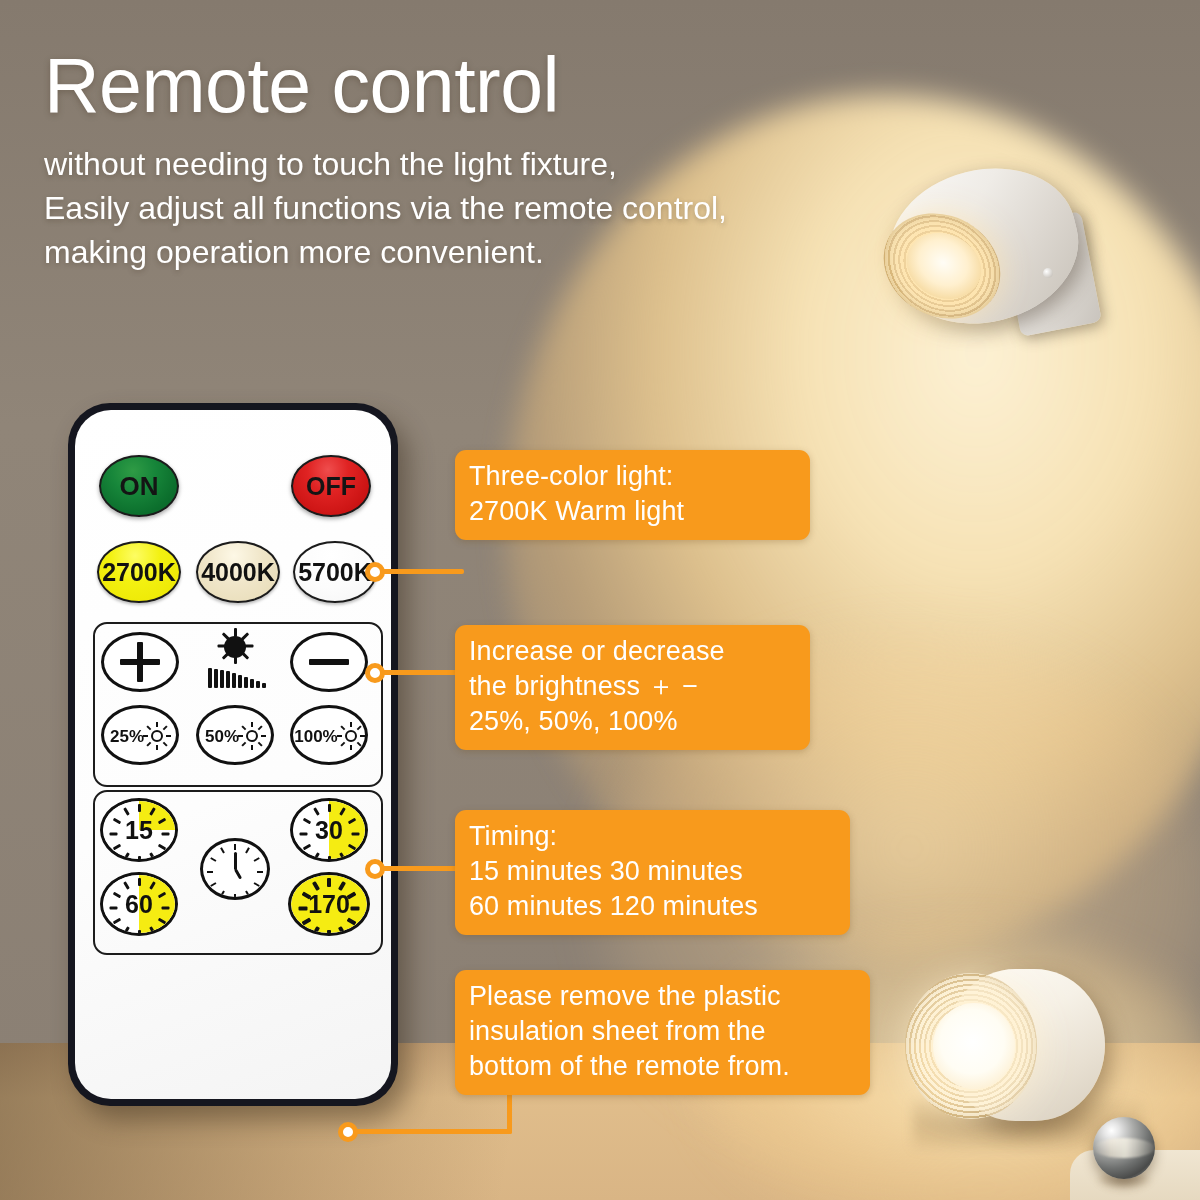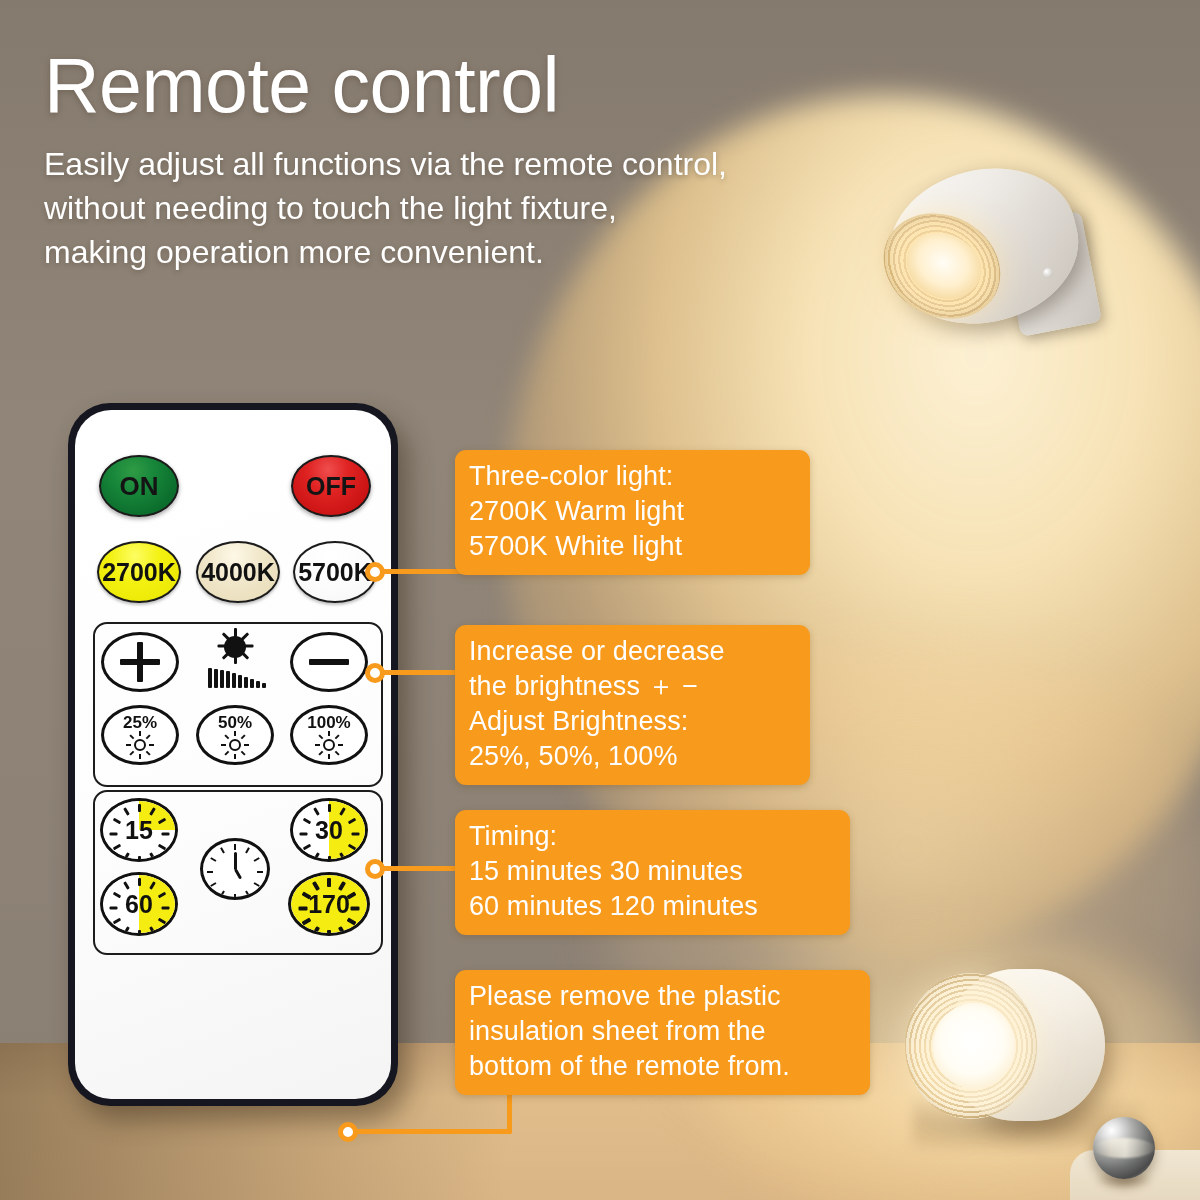--- a/index.html
+++ b/index.html
@@ -124,21 +124,21 @@
   .panel{position:absolute;border:2px solid #1c1c1c;border-radius:14px;background:transparent;}
   .panel-bright{left:93px;top:622px;width:286px;height:161px;}
   .panel-timer{left:93px;top:790px;width:286px;height:161px;}
 
   .btn-plus{left:101px;top:632px;width:78px;height:60px;border:3px solid #111;background:#fff;font-size:0;}
   .btn-minus{left:290px;top:632px;width:78px;height:60px;border:3px solid #111;background:#fff;font-size:0;}
   .sign{position:relative;width:40px;height:40px;}
   .sign::before{content:"";position:absolute;left:0;top:17px;width:40px;height:6px;background:#111;border-radius:1px;}
   .sign.plus::after{content:"";position:absolute;left:17px;top:0;width:6px;height:40px;background:#111;border-radius:1px;}
 
-  .pct{width:78px;height:60px;border:3px solid #111;background:#fff;flex-direction:column;}
+  .pct{width:78px;height:60px;border:3px solid #111;background:#fff;flex-direction:row;}
   .pct-25{left:101px;top:705px;}
   .pct-50{left:196px;top:705px;}
   .pct-100{left:290px;top:705px;}
   .pct .lbl{font-size:17px;font-weight:700;line-height:17px;margin-top:2px;}
 
   .clockbtn{border:3px solid #111;display:flex;align-items:center;justify-content:center;
     font-weight:700;font-size:25px;color:#111;position:absolute;border-radius:50%;box-sizing:border-box;overflow:hidden;}
   .c15{left:100px;top:798px;width:78px;height:64px;}
   .c30{left:290px;top:798px;width:78px;height:64px;}
   .c60{left:100px;top:872px;width:78px;height:64px;}
@@ -228,22 +228,22 @@
     <div class="tlamp-face"></div>
     <div class="tlamp-lens"></div>
   </div>
   <div class="plate-white"></div>
   <div class="ball-ref"></div>
   <div class="ball"></div>
   <div class="ball-band"></div>
 
   <div class="headline">Remote control</div>
   <div class="subhead">
+    <div>without needing to touch the light fixture,</div>
     <div>Easily adjust all functions via the remote control,</div>
-    <div>without needing to touch the light fixture,</div>
     <div>making operation more convenient.</div>
   </div>
 
   <div class="remote">
     <div class="remote-face"></div>
   </div>
 
   <div class="btn btn-on">ON</div>
   <div class="btn btn-off">OFF</div>
 
@@ -430,26 +430,24 @@
   <div class="lead lead4h"></div>
   <div class="leadv lead4v"></div>
   <div class="dot dot1"></div>
   <div class="dot dot2"></div>
   <div class="dot dot3"></div>
   <div class="dot dot4"></div>
 
   <div class="callout co1">
     <div>Three-color light:</div>
     <div>2700K Warm light</div>
-    <div>5700K White light</div>
   </div>
   <div class="callout co2">
     <div>Increase or decrease</div>
     <div>the brightness  ＋  −</div>
-    <div>Adjust Brightness:</div>
     <div>25%, 50%, 100%</div>
   </div>
   <div class="callout co3">
     <div>Timing:</div>
     <div>15 minutes 30 minutes</div>
     <div>60 minutes 120 minutes</div>
   </div>
   <div class="callout co4">
     <div>Please remove the plastic</div>
     <div>insulation sheet from the</div>

